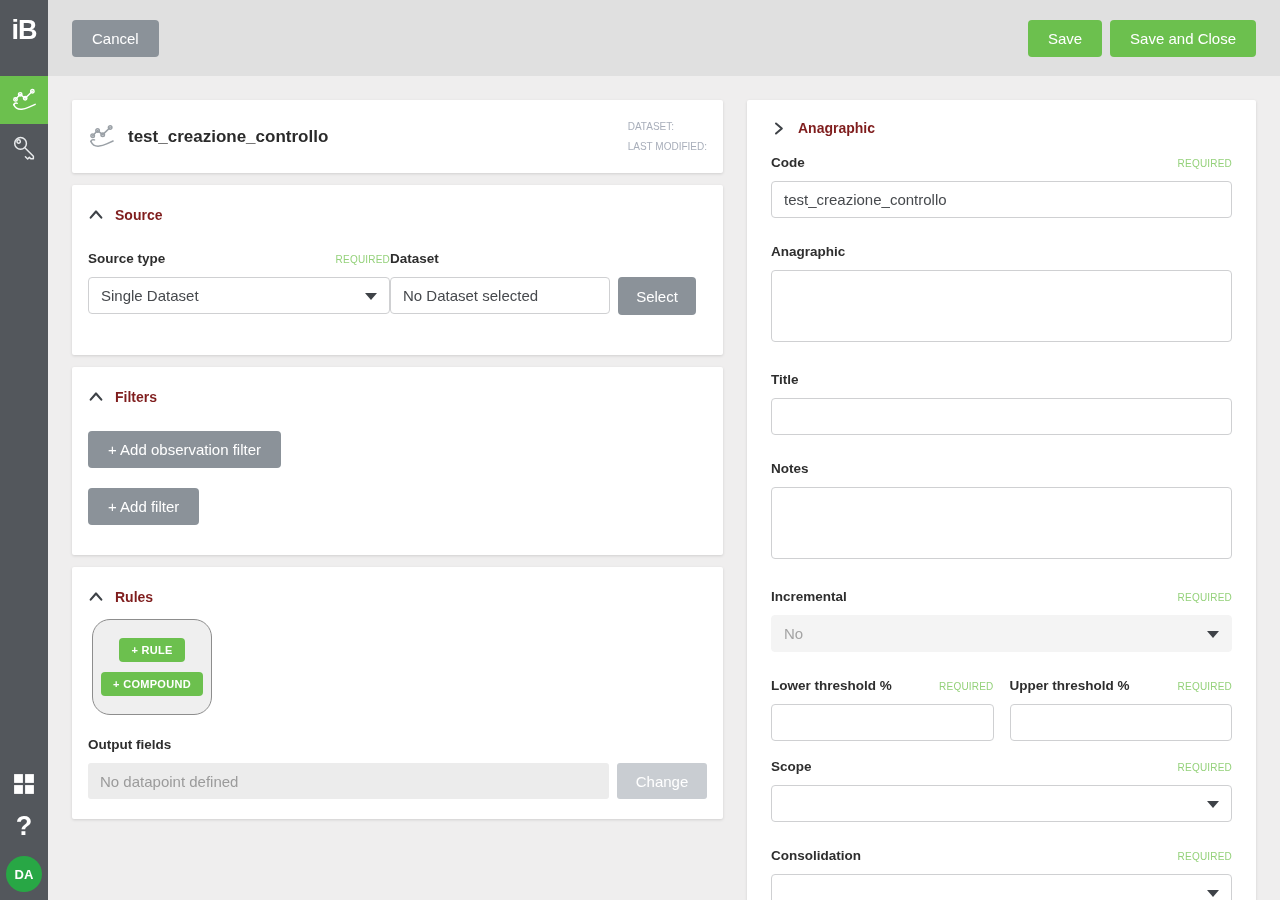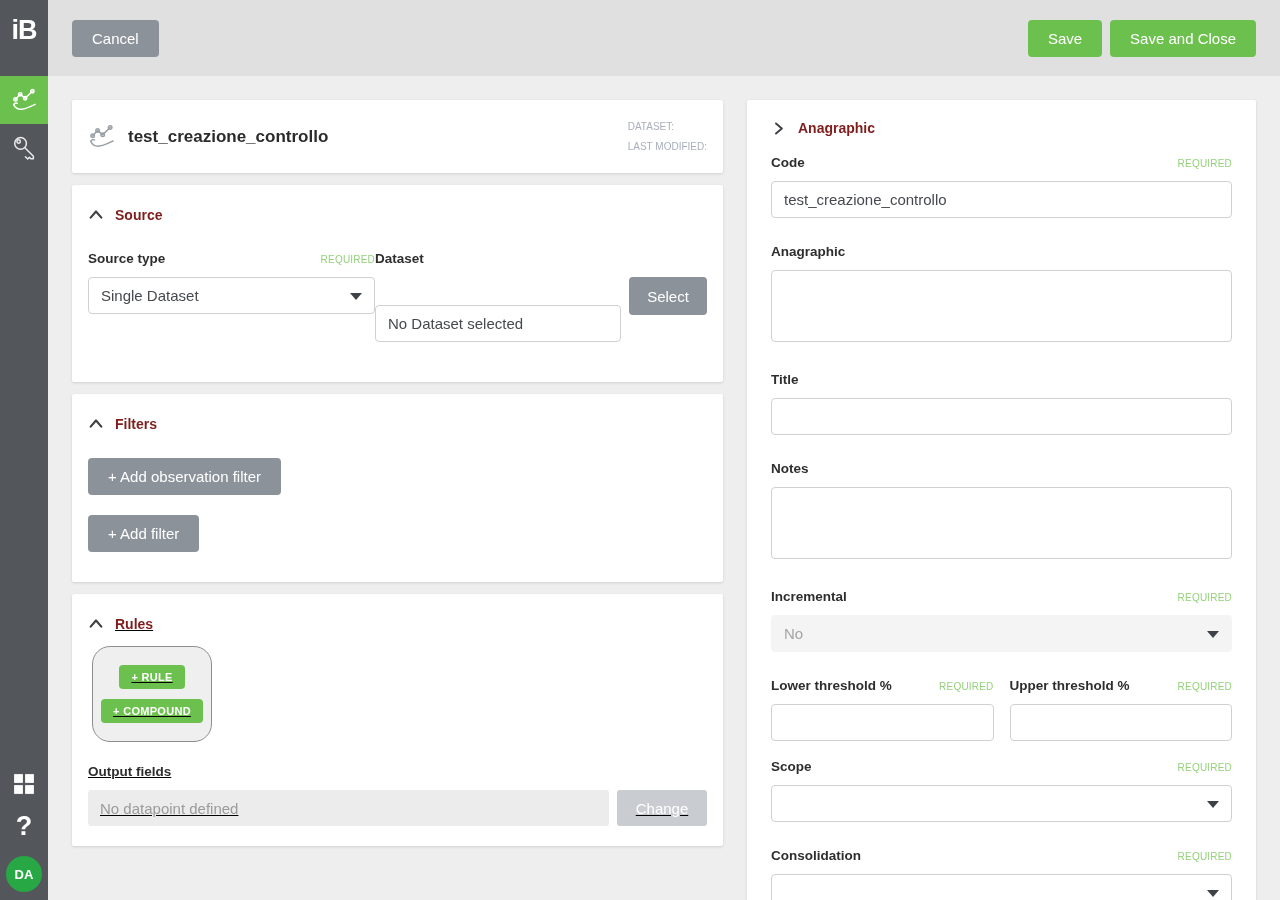--- a/index.html
+++ b/index.html
@@ -66,32 +66,32 @@
   .selectbox.disabled{background:#f4f4f4;border-color:#f4f4f4;color:#a4a4a4;}
 
   .tinput{height:37px;border:1px solid var(--border);border-radius:4px;padding:0 12px;font-size:15px;color:var(--text);width:100%;outline:none;background:#fff;}
   textarea.tinput{height:72px;resize:none;padding-top:8px;}
 
   
   .source-row{display:flex;align-items:flex-start;}
   .fg-type{width:302px;}
   .fg-dataset{flex:1;}
   .dataset-row{display:flex;gap:8px;}
-  .dataset-row .tinput{width:246px;flex:none;margin-top:28px;}
+  .dataset-row .tinput{width:220px;flex:none;}
   .btn-select{width:78px;height:38px;flex-shrink:0;}
 
   
   .filters-card{padding-bottom:30px;}
   .filters-card .section-head{margin-bottom:26px;}
   .stackbtn{display:inline-flex;align-items:center;height:37px;}
   .btn-row{display:block;}
   .btn-row + .btn-row{margin-top:20px;}
 
   
-  .rules-card{padding-bottom:20px;text-decoration:underline;}
+  .rules-card{padding-bottom:20px;}
   .rules-card .section-head{margin-bottom:14px;}
   .rules-box{width:120px;height:96px;border:1px solid #8d8d8d;border-radius:18px;background:#efefef;display:flex;flex-direction:column;align-items:center;justify-content:center;gap:10px;margin:0 0 22px 4px;}
   .btn-mini{border:none;background:var(--green);color:#fff;font-size:11px;font-weight:700;border-radius:4px;padding:6px 12px;cursor:pointer;letter-spacing:.3px;}
   .output-row{display:flex;gap:8px;align-items:center;}
   .output-input{flex:1;height:36px;background:#ececec;border:none;border-radius:3px;padding:0 12px;font-size:15px;color:#9b9b9b;outline:none;}
   .btn-change{width:90px;height:36px;background:var(--disabled-btn);color:#fff;border:none;border-radius:3px;font-size:15px;cursor:default;}
 
   
   .ana-card{padding:20px 24px 30px;}
   .ana-head{display:flex;align-items:center;gap:12px;cursor:pointer;margin-bottom:19px;}

